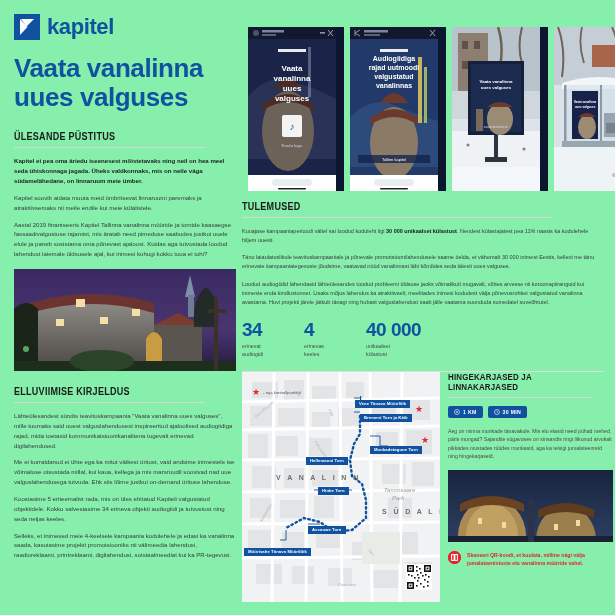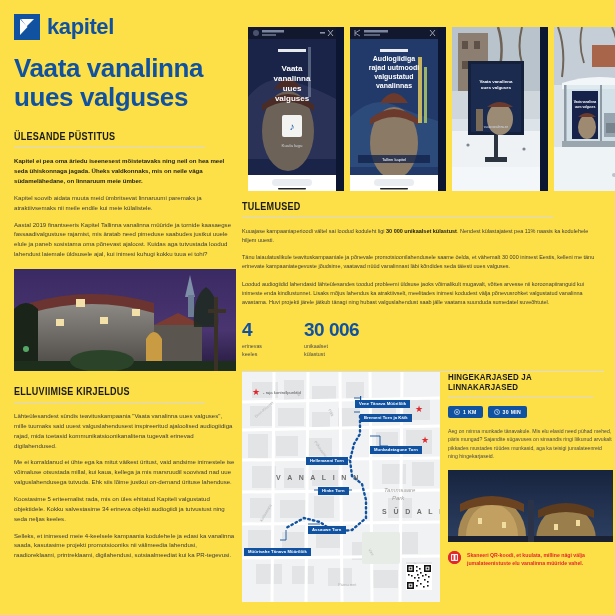--- a/index.html
+++ b/index.html
@@ -2,21 +2,21 @@
 <html><head>
 <meta charset="utf-8">
 <style>
   * { box-sizing: border-box; margin: 0; padding: 0; }
   html, body {
     width: 615px; height: 615px;
     background: #ffffff;
     font-family: "Liberation Sans", sans-serif;
     overflow: hidden;
   }
-  .page { position: relative; width: 615px; height: 615px; background:#fde047; }
+  .page { position: relative; width: 615px; height: 615px; background:#86efac; }
 
   
   .left-col { position:absolute; left:14px; top:14px; width:222px; }
 
   .brand { display:flex; align-items:center; gap:7px; margin-bottom:14px; }
   .brand-mark {
     width:26px; height:26px; background:#1152a0; position:relative; flex:none;
   }
   .brand-mark svg { display:block; width:26px; height:26px; }
   .brand-word { font-size:22px; font-weight:bold; color:#1152a0; letter-spacing:-0.4px; }
@@ -287,25 +287,29 @@
   </div>
 
   <div class="right-col">
     <div class="sec-title">TULEMUSED</div>
     <div class="r-p">Kuuajase kampaaniaperioodi vältel sai loodud koduleht ligi <b>30 000 unikaalset külastust</b>. Nendest külastajatest pea 11% naasis ka kodulehele hiljem uuesti.</div>
     <div class="r-p">Tänu laiaulatuslikule teavituskampaaniale ja põnevale promotsioonilahendusele saame öelda, et vähemalt 30 000 inimest Eestis, kelleni me tänu erinevate kampaaniategevuste jõudsime, vaatavad nüüd vanalinnast läbi kõndides seda täiesti uues valguses.</div>
     <div class="r-p">Loodud audiogiidid lahendasid lähteülesandes toodud probleemi üldsuse jaoks võimalikult mugavalt, võttes arvesse nii koroonapiiranguid kui inimeste enda kindlustunnet. Lisaks mõjus lahendus ka atraktiivselt, meelitades inimesi kodudest välja põnevusrohket valgustatud vanalinna avastama. Huvi projekti järele jätkub tänagi ning hubast valguslahendust saab jälle vaatama suunduda sumedatel suveõhtutel.</div>
 
     <div class="stats">
       <div class="stat">
+        <div class="stat-num">34</div>
+        <div class="stat-lbl">erinevat<br>audiogidi</div>
+      </div>
+      <div class="stat">
         <div class="stat-num">4</div>
         <div class="stat-lbl">erinevas<br>keeles</div>
       </div>
       <div class="stat wide">
-        <div class="stat-num">30 006</div>
+        <div class="stat-num">40 000</div>
         <div class="stat-lbl">unikaalset<br>külastust</div>
       </div>
     </div>
   </div>
 
   <div class="panel-row">
 
     <div class="map-panel">
       <svg width="198" height="230" viewBox="0 0 198 230">
         <rect width="198" height="230" fill="#f1f2f3"></rect>

